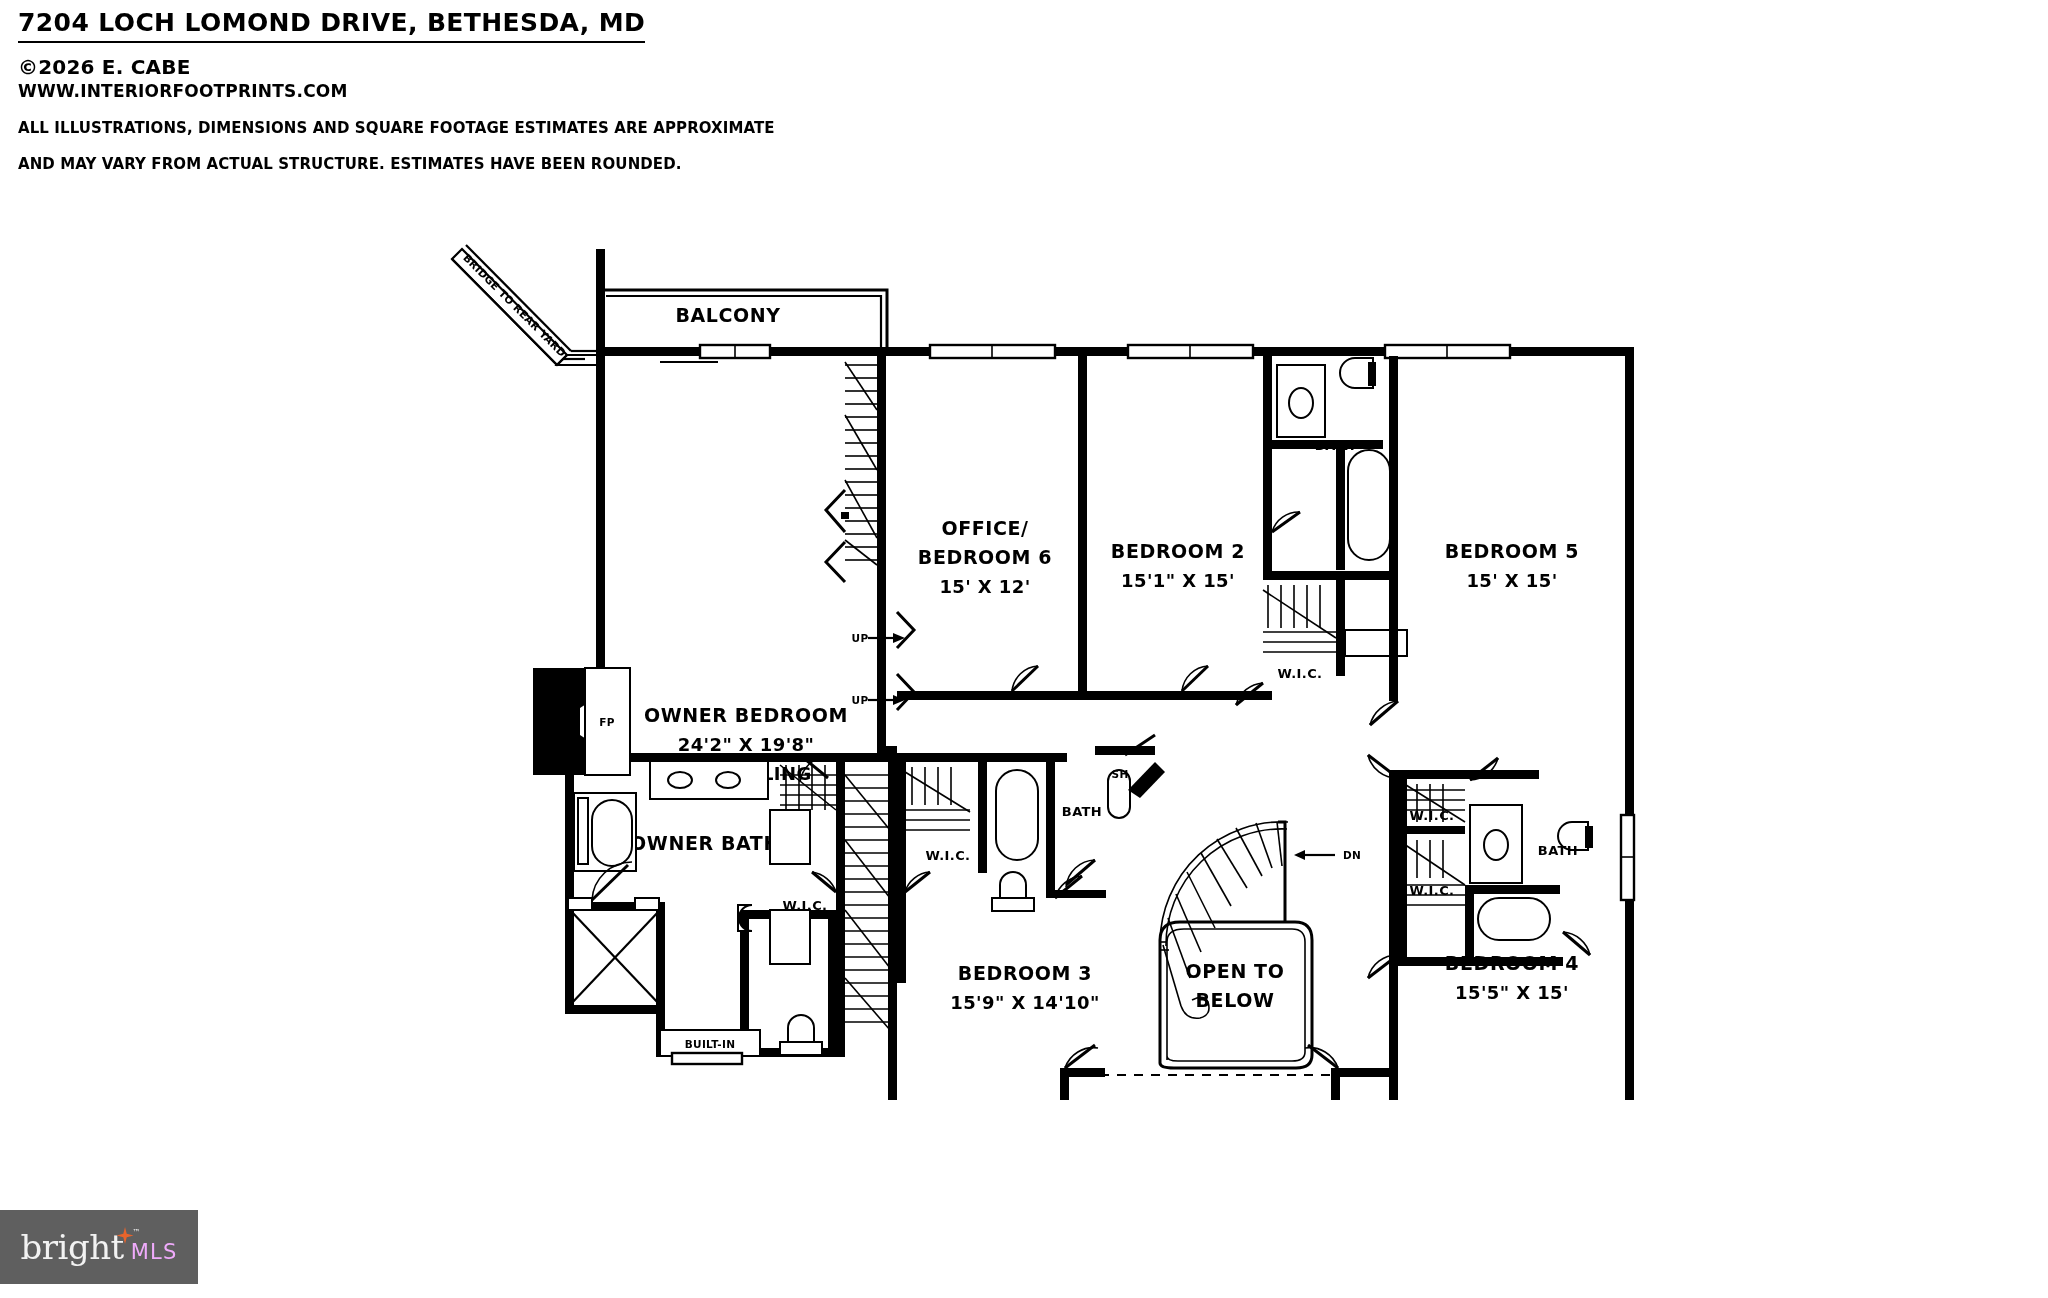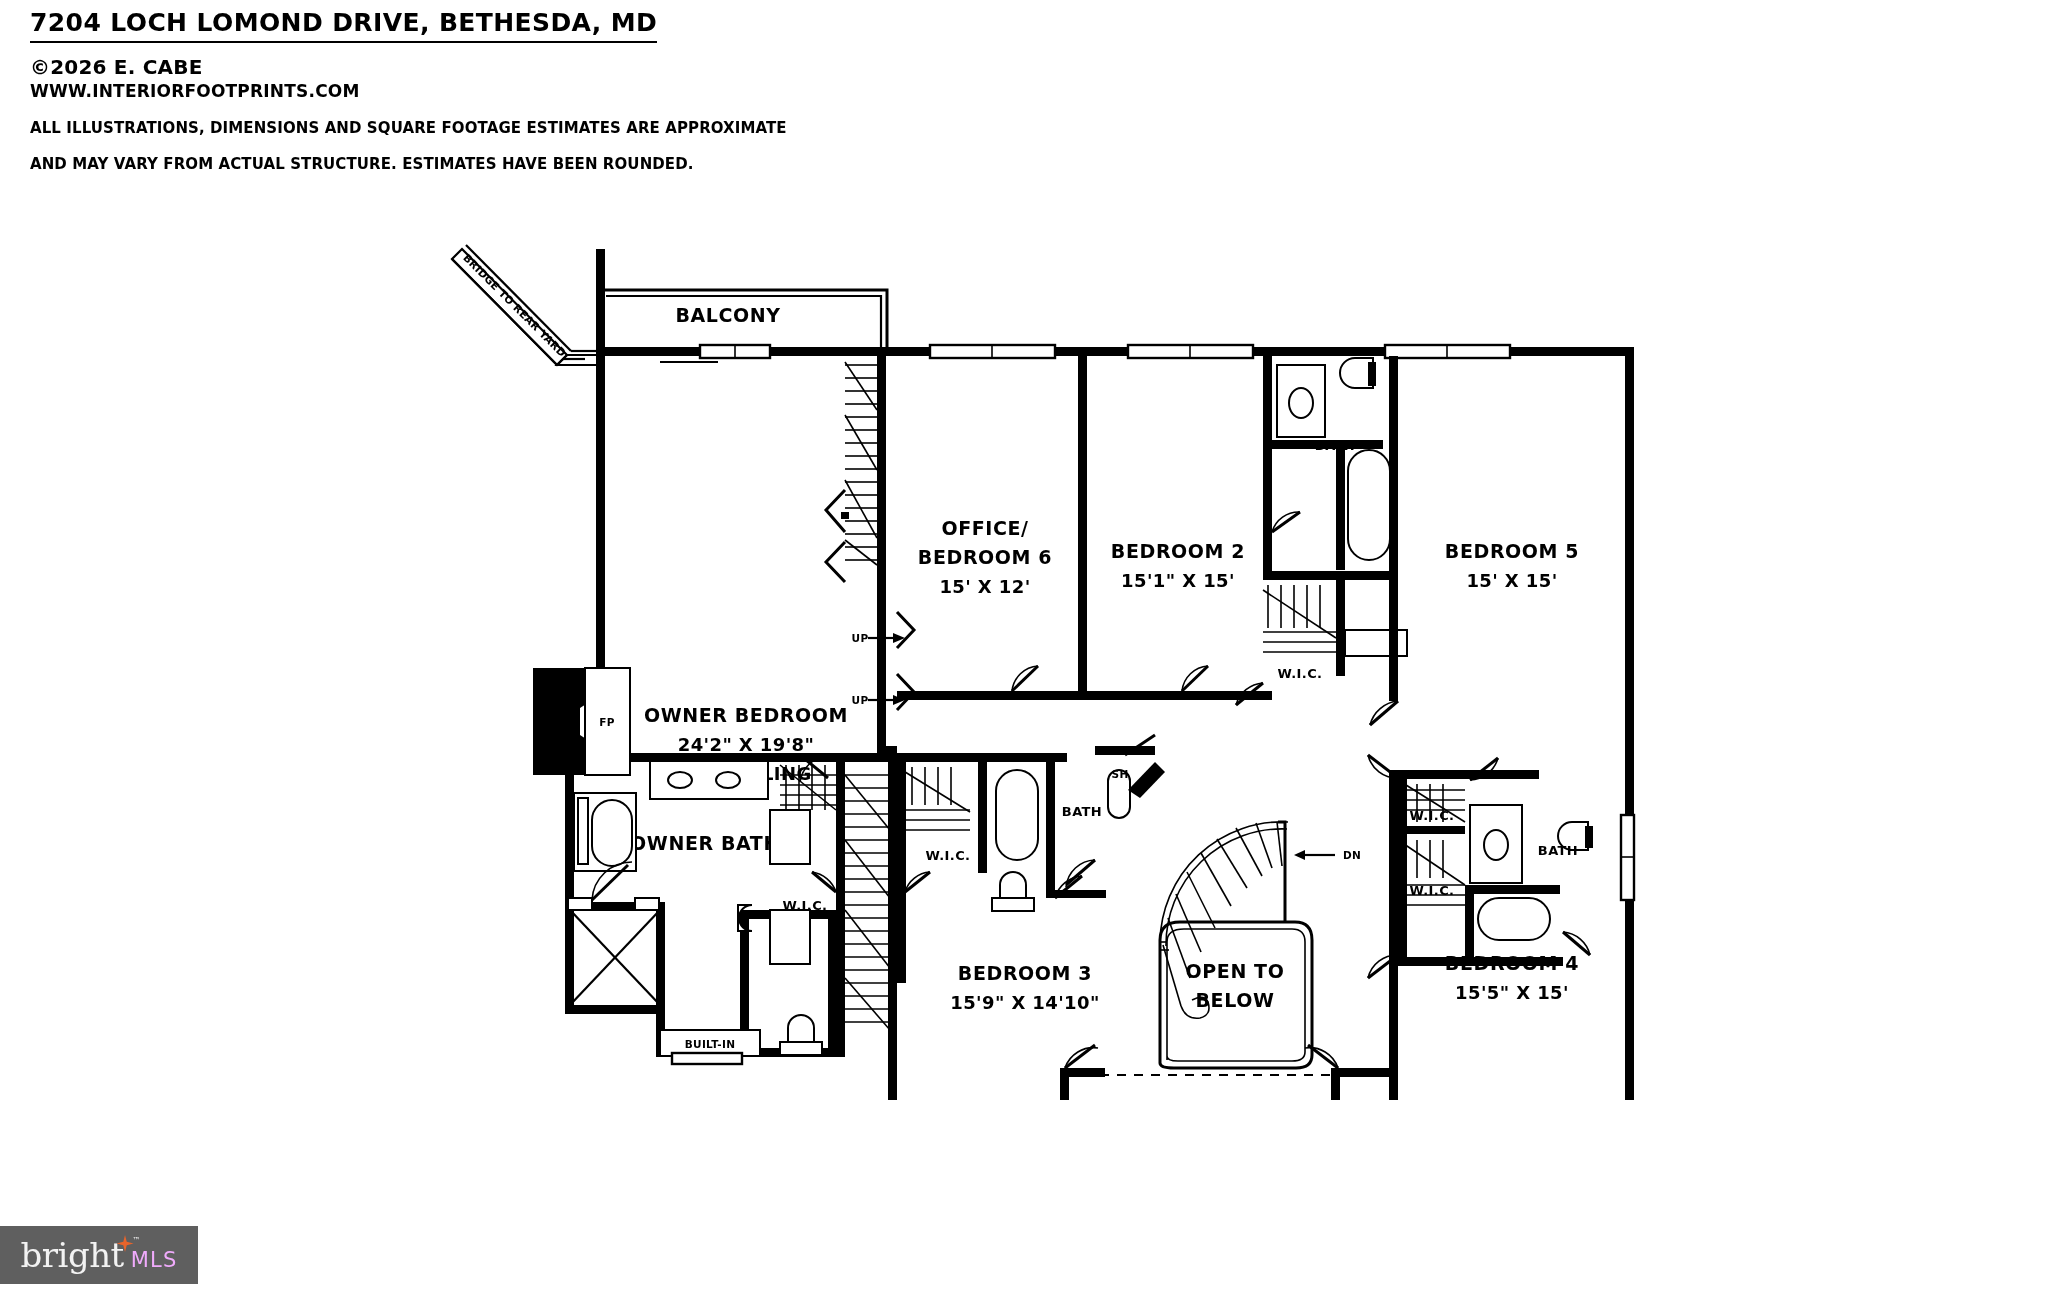--- a/index.html
+++ b/index.html
@@ -1,20 +1,20 @@
 <!DOCTYPE html>
 <html><head>
 <meta charset="utf-8">
 <style>
   html,body{margin:0;padding:0;background:#ffffff;}
   body{width:2048px;height:1298px;position:relative;overflow:hidden;
        font-family:"DejaVu Sans","Liberation Sans",sans-serif;color:#000;}
 
   
-  #header{position:absolute;left:30px;top:8px;width:900px;}
+  #header{position:absolute;left:18px;top:8px;width:900px;}
   #title-line{font-size:25px;font-weight:700;letter-spacing:.4px;
               display:inline-block;padding-bottom:4px;border-bottom:2px solid #000;}
   #copyright{font-size:20px;font-weight:700;margin-top:12px;letter-spacing:.2px;}
   #website{font-size:17px;font-weight:700;margin-top:2px;letter-spacing:.2px;}
   .disclaimer{font-size:15px;font-weight:700;margin-top:18px;letter-spacing:.1px;}
 
   
   #plan-wrap{position:absolute;left:0;top:150px;width:2048px;height:950px;}
   svg#plan{display:block;}
   .wall{fill:#000;}
@@ -33,21 +33,21 @@
   .small{font-family:"DejaVu Sans","Liberation Sans",sans-serif;
         font-size:13px;font-weight:700;text-anchor:middle;fill:#000;letter-spacing:.4px;}
   .tiny{font-family:"DejaVu Sans","Liberation Sans",sans-serif;
         font-size:10.5px;font-weight:700;text-anchor:middle;fill:#000;letter-spacing:.3px;}
   .bigt{font-family:"DejaVu Sans","Liberation Sans",sans-serif;
         font-size:30px;font-weight:700;text-anchor:middle;fill:#000;letter-spacing:1px;}
   .bigs{font-family:"DejaVu Sans","Liberation Sans",sans-serif;
         font-size:22px;font-weight:700;text-anchor:middle;fill:#000;letter-spacing:.6px;}
 
   
-  #logo{position:absolute;left:0px;bottom:14px;width:198px;height:58px;
+  #logo{position:absolute;left:0px;bottom:14px;width:198px;height:74px;
         background:#5f5f5f;display:flex;align-items:center;justify-content:center;}
   #logo-inner{position:relative;display:flex;align-items:baseline;}
   #logo-bright{font-family:"DejaVu Serif","Liberation Serif",serif;
                font-size:34px;color:#f2f2f2;letter-spacing:-.5px;line-height:1;}
   #logo-mls{font-family:"DejaVu Sans","Liberation Sans",sans-serif;
             font-size:21px;color:#f0abfc;margin-left:7px;letter-spacing:1.2px;}
   #logo-star{position:absolute;left:96px;top:-3px;width:17px;height:17px;
              background:#e8642b;
              clip-path:polygon(50% 0%,60% 40%,100% 50%,60% 60%,50% 100%,40% 60%,0% 50%,40% 40%);}
   #logo-tm{position:absolute;left:112px;top:-2px;font-size:8px;color:#f2f2f2;

